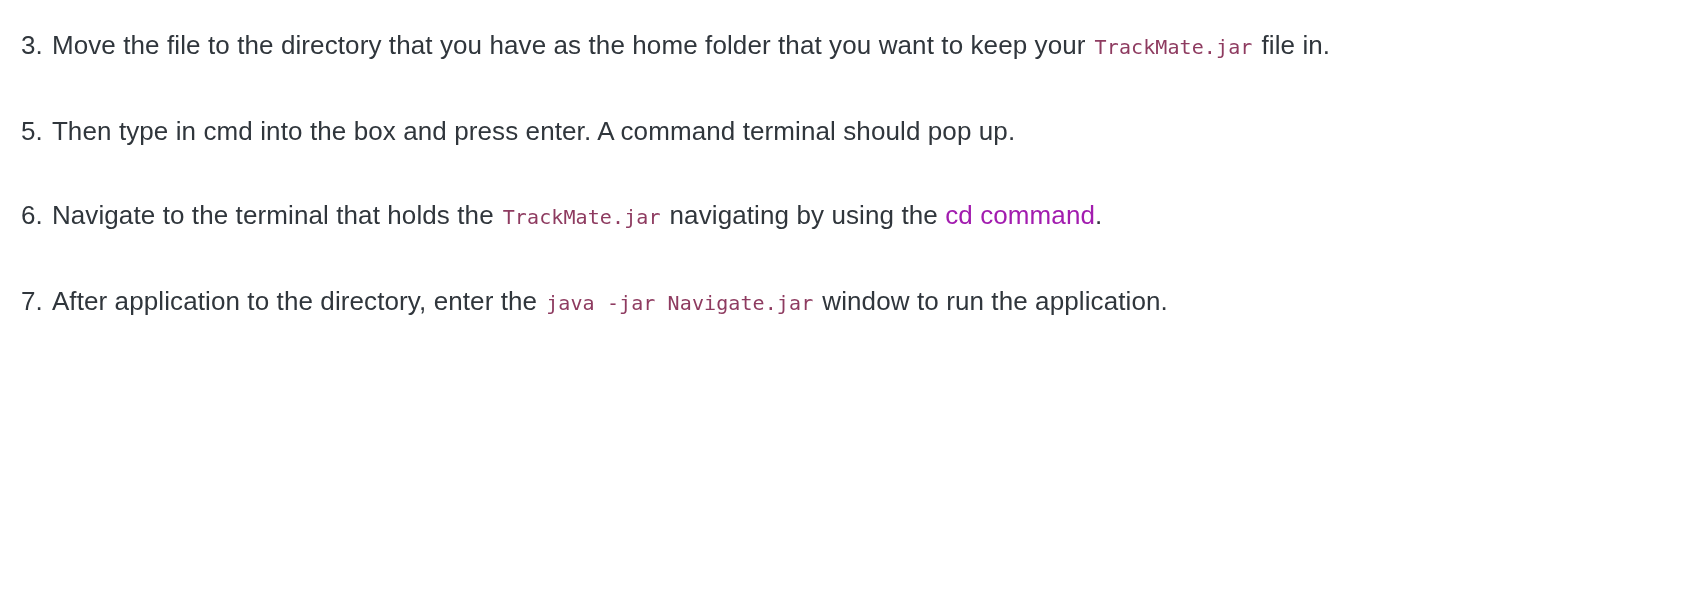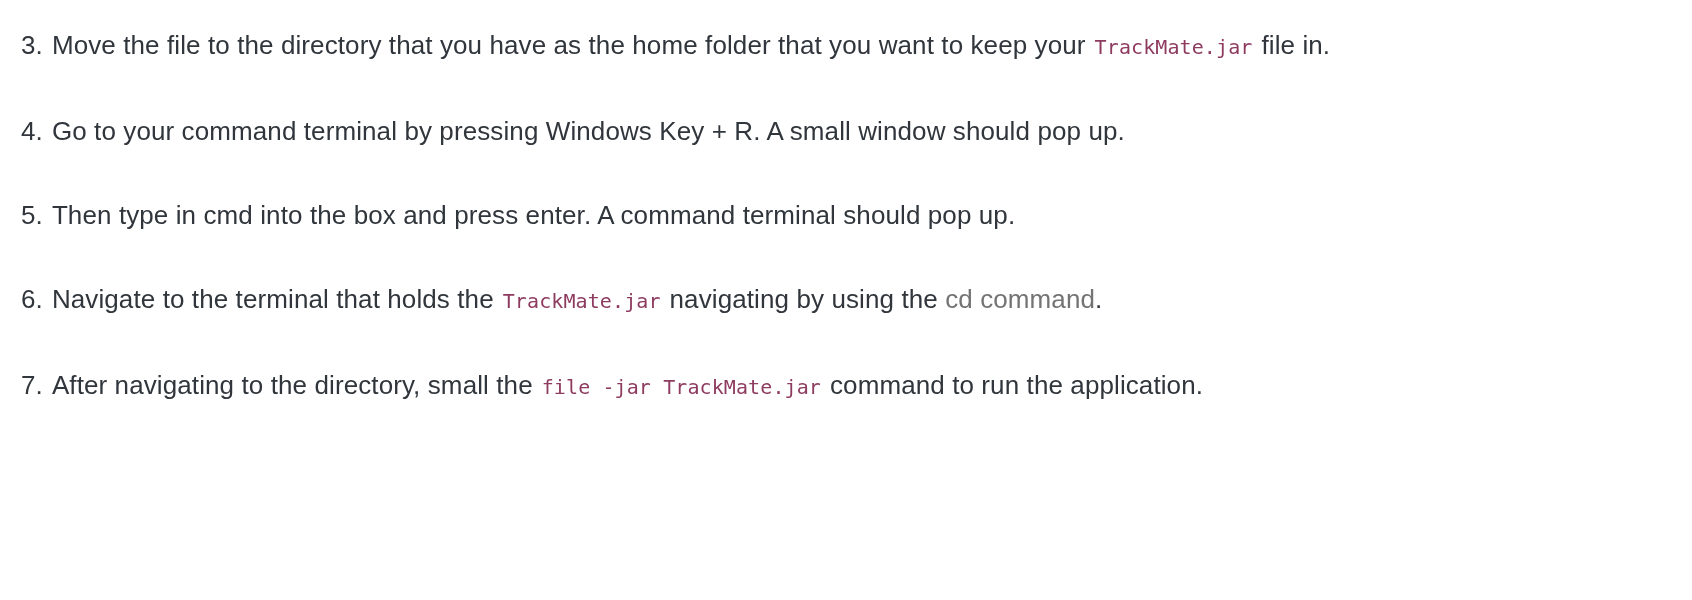--- a/index.html
+++ b/index.html
@@ -28,37 +28,34 @@
     margin-right: 9px;
   }
   .seg-text { color: #30363c; }
   .seg-code {
     font-family: "DejaVu Sans Mono", monospace;
     font-size: 20px;
     color: #8e3b60;
     padding: 0 9px;
   }
   .seg-link {
-    color: #737373;
+    color: #a21caf;
     text-decoration: none;
     cursor: pointer;
   }
 </style>
 </head>
 <body>
 
 <div class="page">
   <div class="step">
     <span class="step-marker">3.</span><span><span class="seg-text">Move the file to the directory that you have as the home folder that you want to keep your</span><span class="seg-code">TrackMate.jar</span><span class="seg-text">file in.</span></span>
   </div>
   <div class="step">
-    <span class="step-marker">4.</span><span><span class="seg-text">Go to your command terminal by pressing Windows Key + R. A small window should pop up.</span></span>
-  </div>
-  <div class="step">
     <span class="step-marker">5.</span><span><span class="seg-text">Then type in cmd into the box and press enter. A command terminal should pop up.</span></span>
   </div>
   <div class="step">
     <span class="step-marker">6.</span><span><span class="seg-text">Navigate to the terminal that holds the</span><span class="seg-code">TrackMate.jar</span><span class="seg-text">navigating by using the </span><a class="seg-link" href="#">cd command</a><span class="seg-text">.</span></span>
   </div>
   <div class="step">
-    <span class="step-marker">7.</span><span><span class="seg-text">After navigating to the directory, small the</span><span class="seg-code">file -jar TrackMate.jar</span><span class="seg-text">command to run the application.</span></span>
+    <span class="step-marker">7.</span><span><span class="seg-text">After application to the directory, enter the</span><span class="seg-code">java -jar Navigate.jar</span><span class="seg-text">window to run the application.</span></span>
   </div>
 </div>
 
 </body></html>

